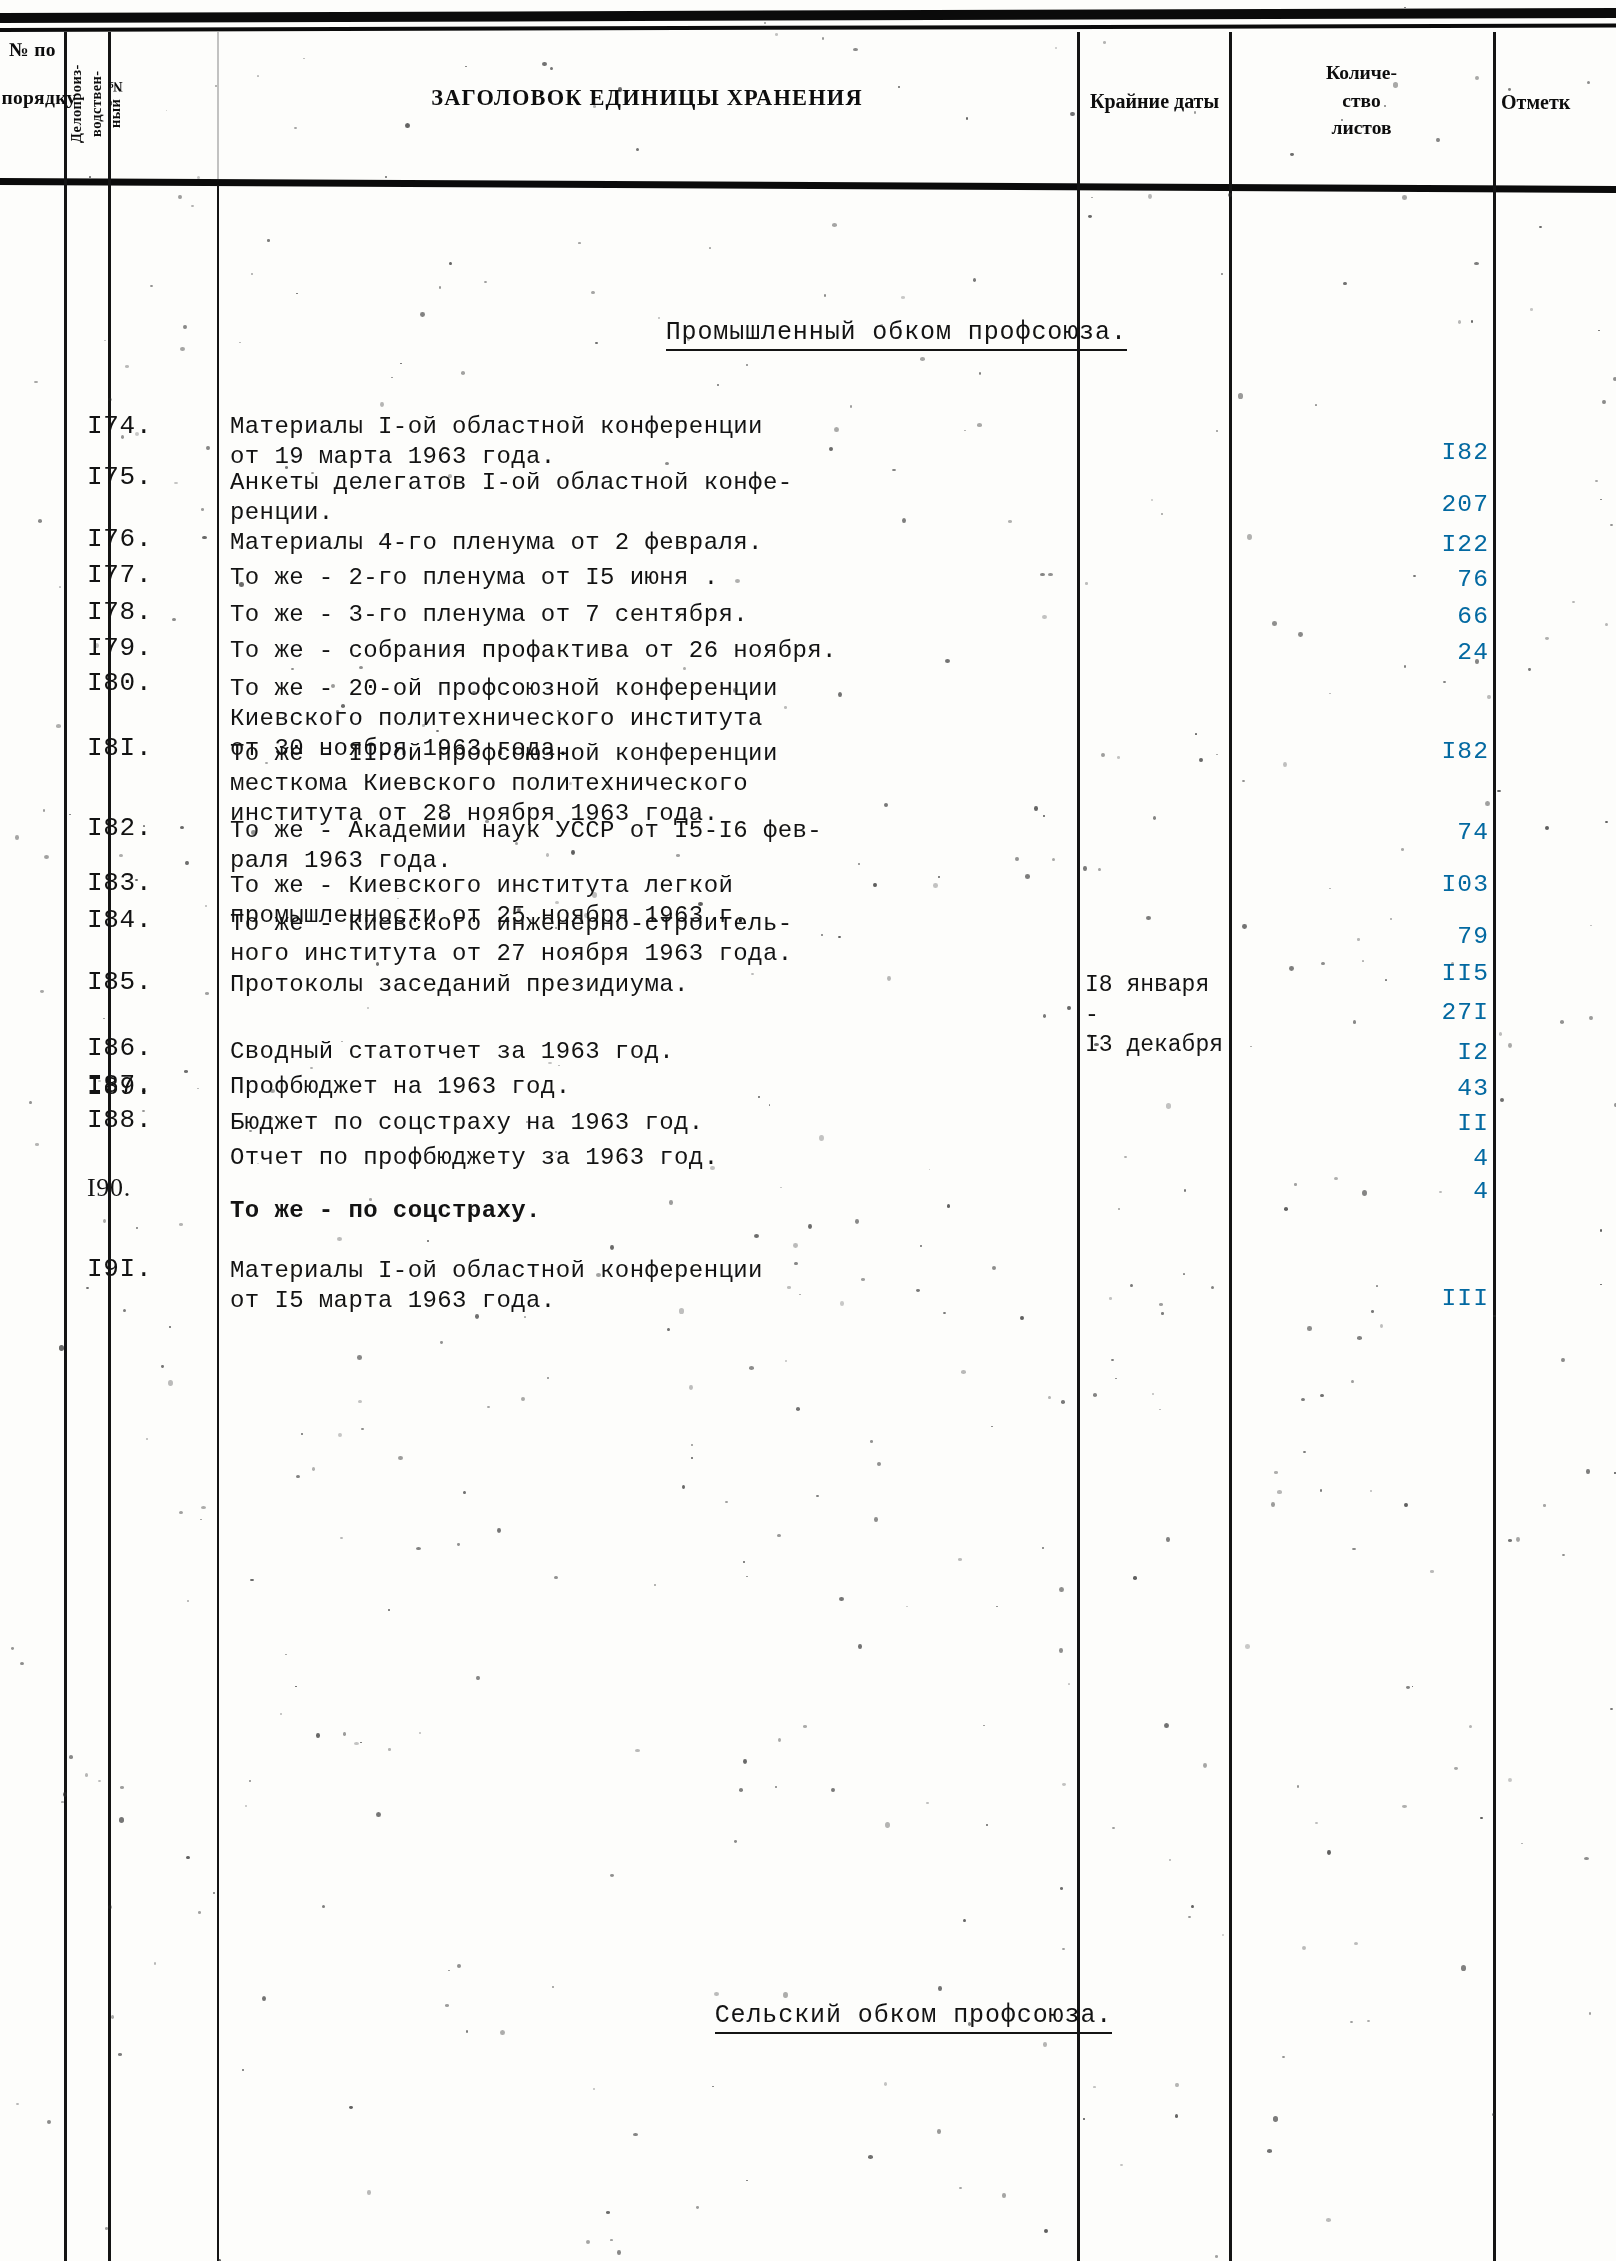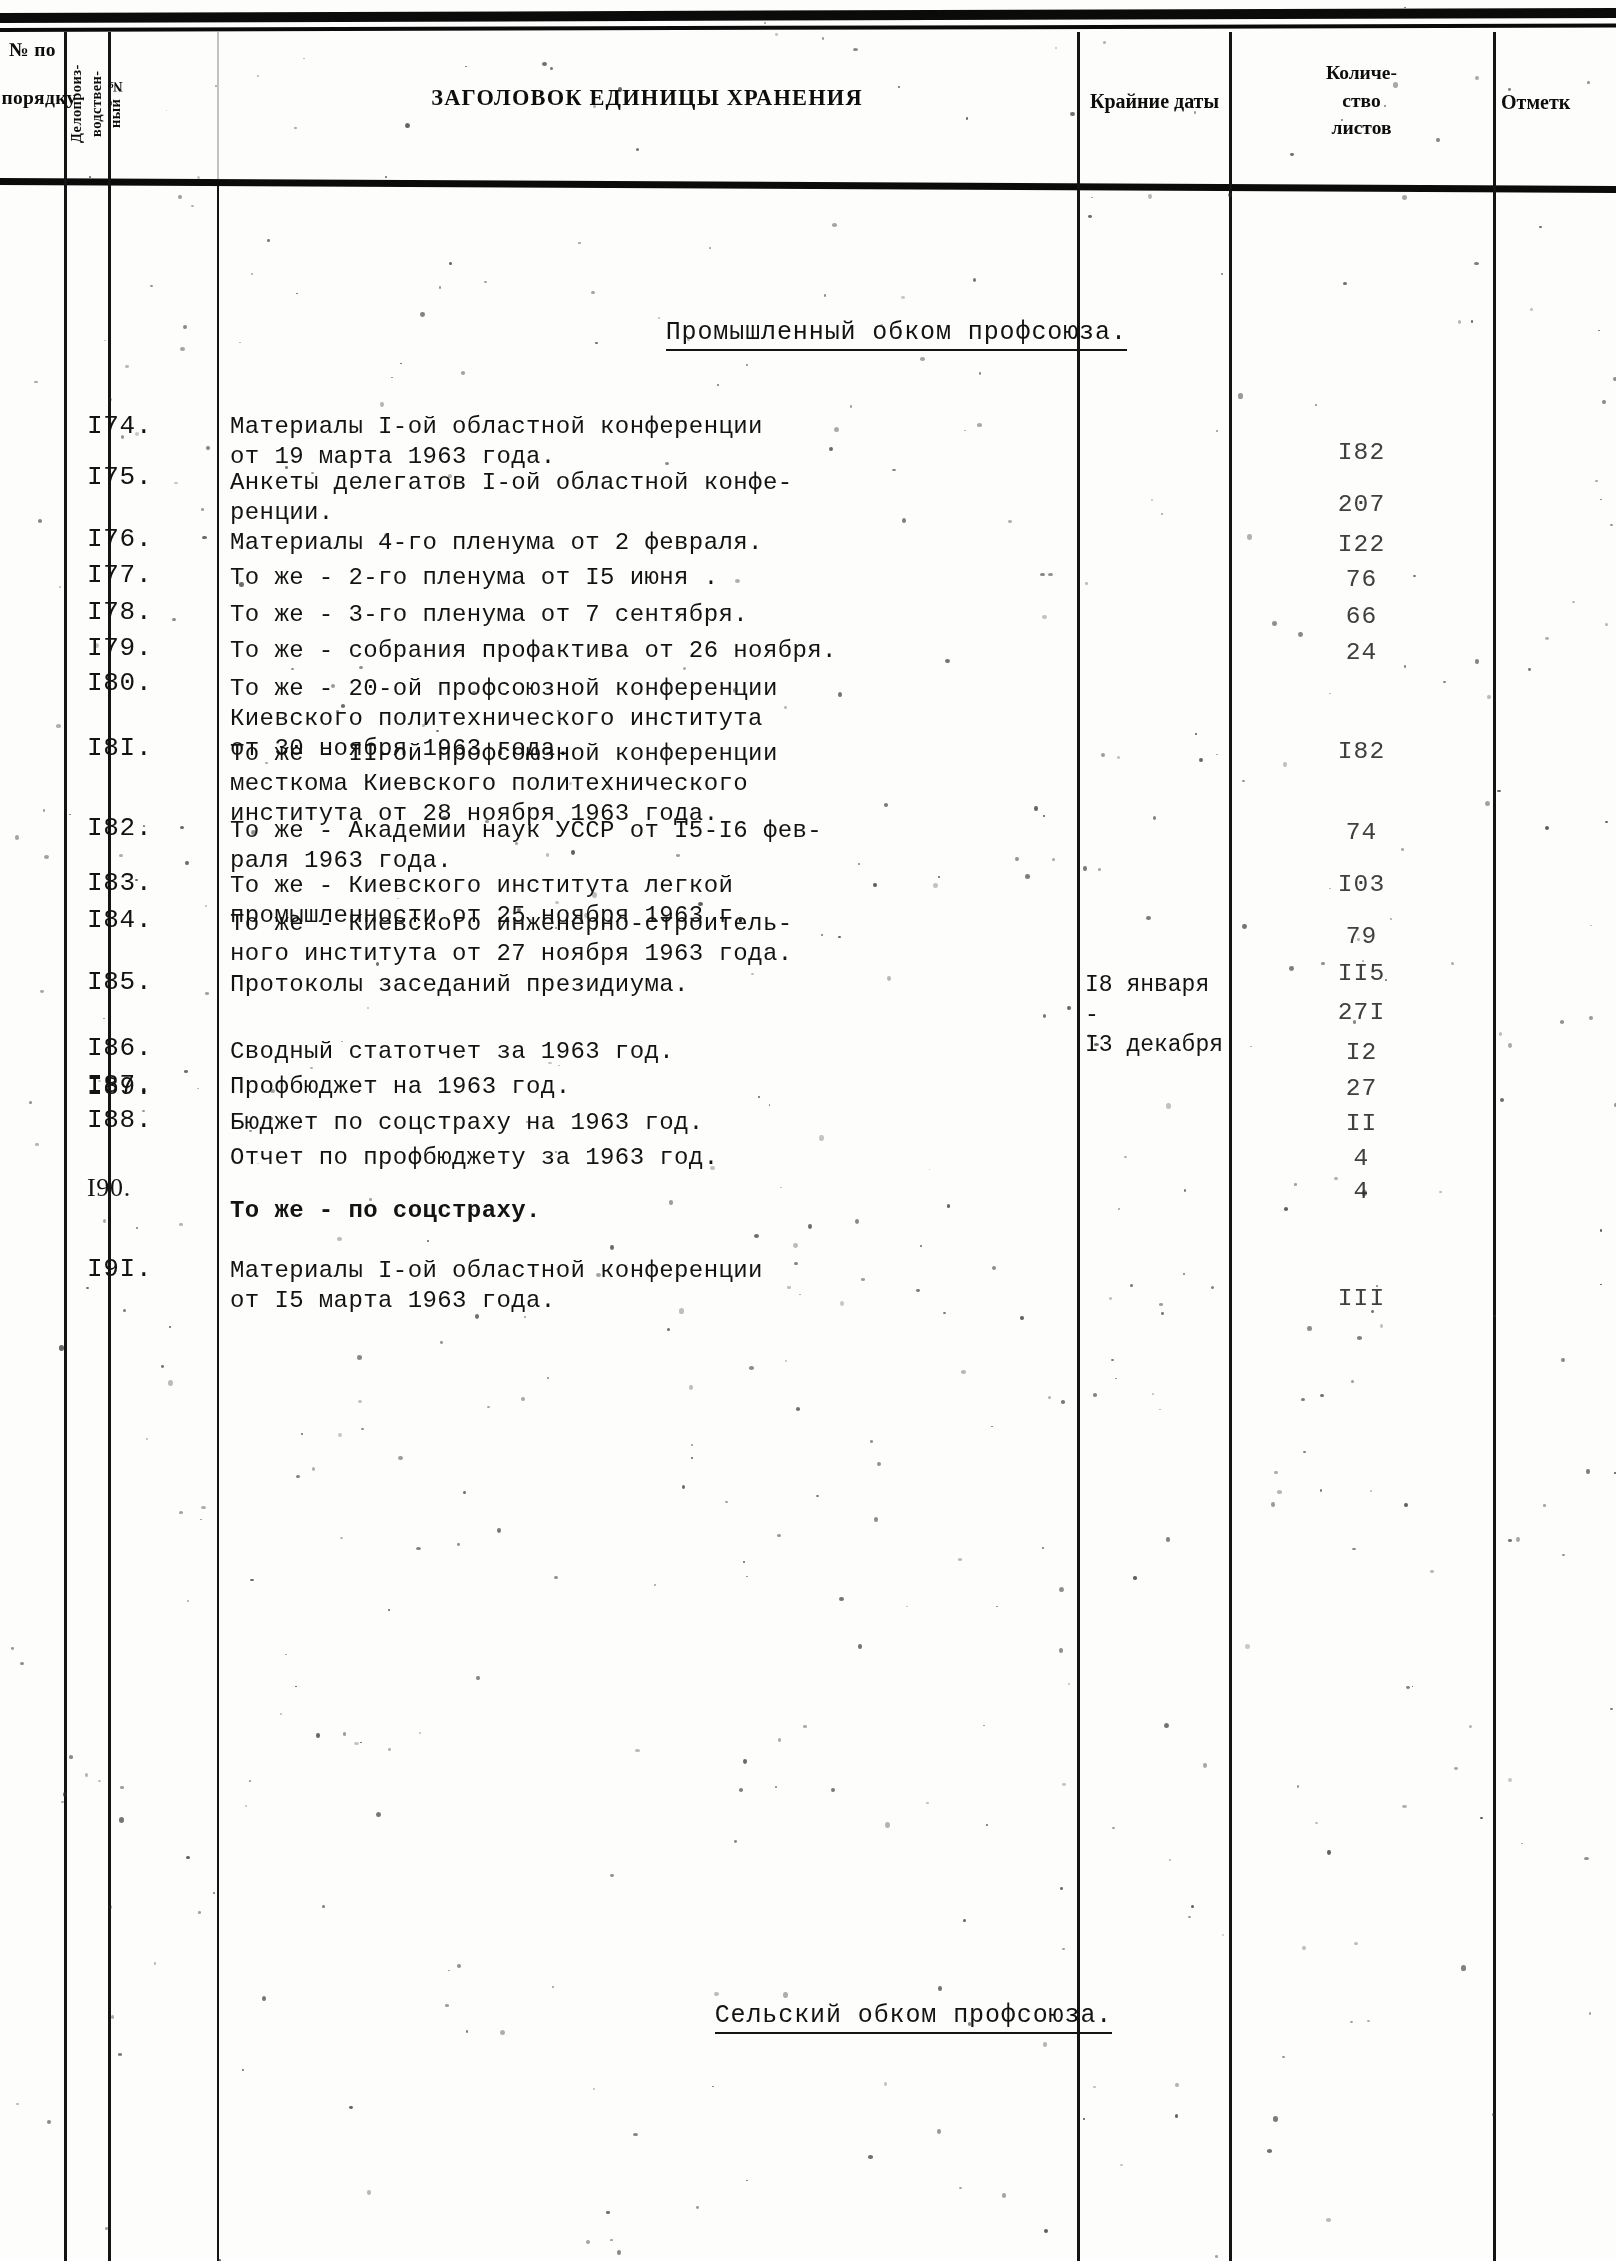--- a/index.html
+++ b/index.html
@@ -139,24 +139,24 @@
     line-height: 30px;
     color: #131313;
     white-space: pre-line;
     text-align: left;
   }
   .count-cell {
     position: absolute;
     z-index: 12;
     left: 1234px;
     width: 255px;
-    text-align: center;
+    text-align: right;
     font-family: "Liberation Mono", monospace;
     font-size: 24.6px;
-    color: #404040;
+    color: #0369a1;
     letter-spacing: 1.1px;
   }
 </style>
 </head>
 <body>
 
 <div id="page">
 
   <div class="rule-h" id="rule-top-thick"></div>
   <div class="rule-h" id="rule-top-thin"></div>
@@ -246,21 +246,21 @@
       <div class="rownum" style="left: 87px; top: 967px;">I85.</div>
       <div class="title-cell" style="top: 970px;">Протоколы заседаний президиума.</div>
       <div class="dates-cell" style="top: 970px;">I8 января -
 I3 декабря</div>
       <div class="count-cell" style="top: 999px;">27I</div>
       <div class="rownum" style="left: 87px; top: 1033px;">I86.</div>
       <div class="title-cell" style="top: 1037px;">Сводный статотчет за 1963 год.</div>
       <div class="count-cell" style="top: 1039px;">I2</div>
       <div class="rownum" style="left: 87px; top: 1070px;">I87.</div>
       <div class="title-cell" style="top: 1072px;">Профбюджет на 1963 год.</div>
-      <div class="count-cell" style="top: 1075px;">27</div>
+      <div class="count-cell" style="top: 1075px;">43</div>
       <div class="rownum" style="left: 87px; top: 1105px;">I88.</div>
       <div class="title-cell" style="top: 1108px;">Бюджет по соцстраху на 1963 год.</div>
       <div class="count-cell" style="top: 1110px;">II</div>
       <div class="rownum" style="left: 87px; top: 1072px;">I89.</div>
       <div class="title-cell" style="top: 1143px;">Отчет по профбюджету за 1963 год.</div>
       <div class="count-cell" style="top: 1145px;">4</div>
       <div class="rownum" style="left: 87px; top: 1173px; font-family: Liberation Serif, serif;">I90.</div>
       <div class="title-cell" style="top: 1196px; font-weight: bold;">То же - по соцстраху.</div>
       <div class="count-cell" style="top: 1178px;">4</div>
       <div class="rownum" style="left: 87px; top: 1254px;">I9I.</div>

